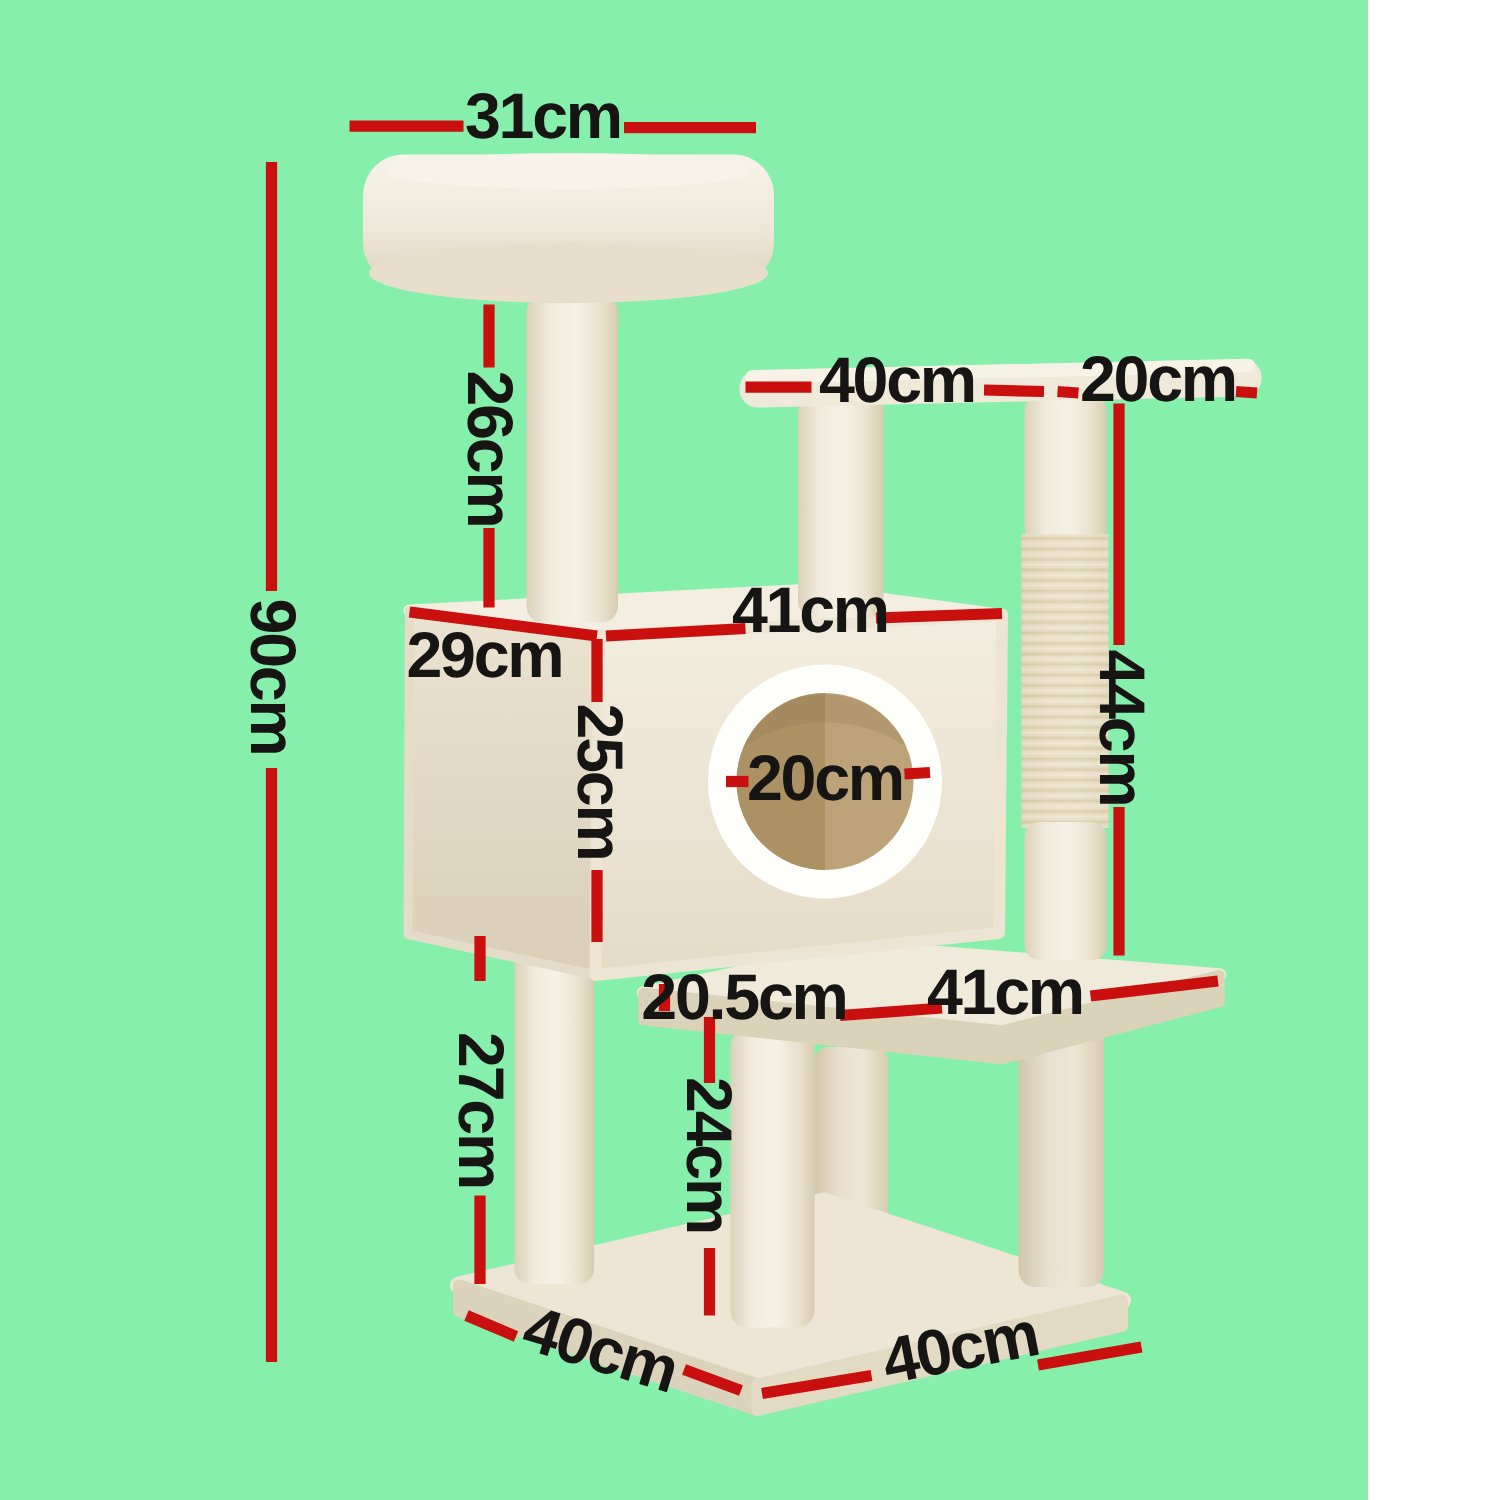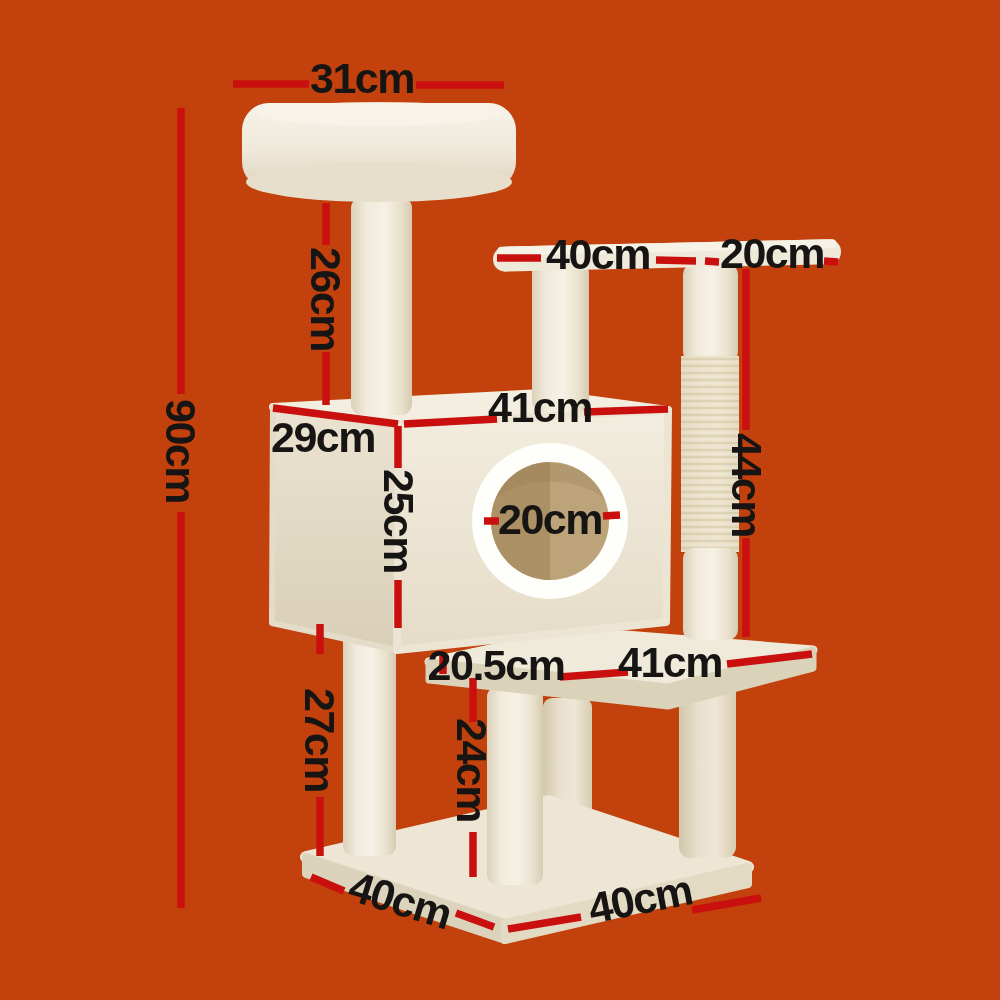--- a/index.html
+++ b/index.html
@@ -1,16 +1,16 @@
 <!DOCTYPE html>
 <html><head>
 <meta charset="utf-8">
 <style>
   html,body{margin:0;padding:0;background:#ffffff;}
-  .stage{width:1000px;height:1000px;position:relative;background:#c2410c;overflow:hidden;}
+  .stage{width:912px;height:1000px;position:relative;background:#86efac;overflow:hidden;}
   svg{display:block;}
   text.dim{
     font-family:"Liberation Sans", sans-serif;
     font-weight:700;
     font-size:43px;
     letter-spacing:-1.5px;
   }
 </style>
 </head>
 <body>

